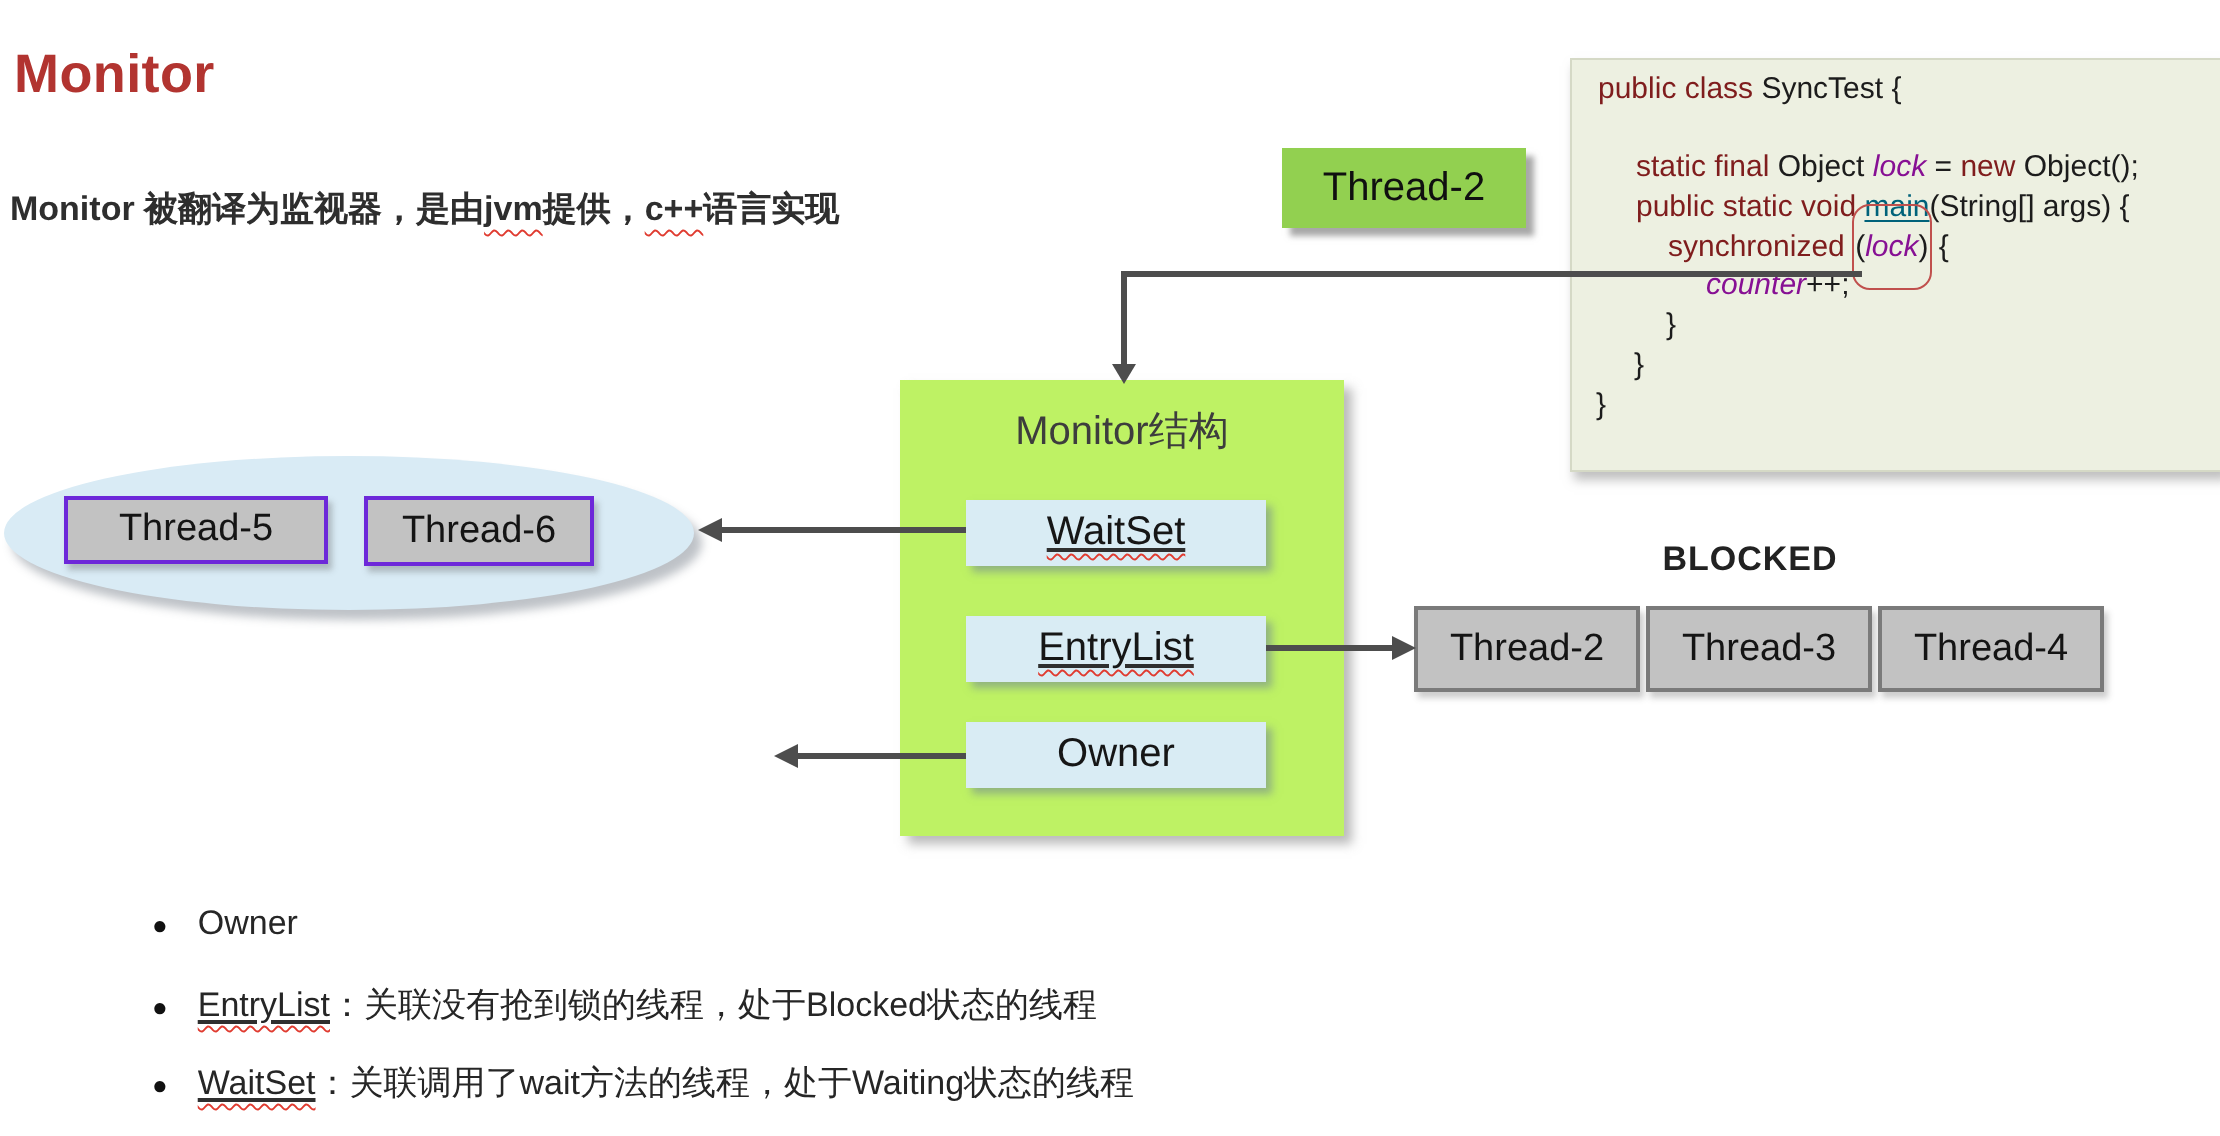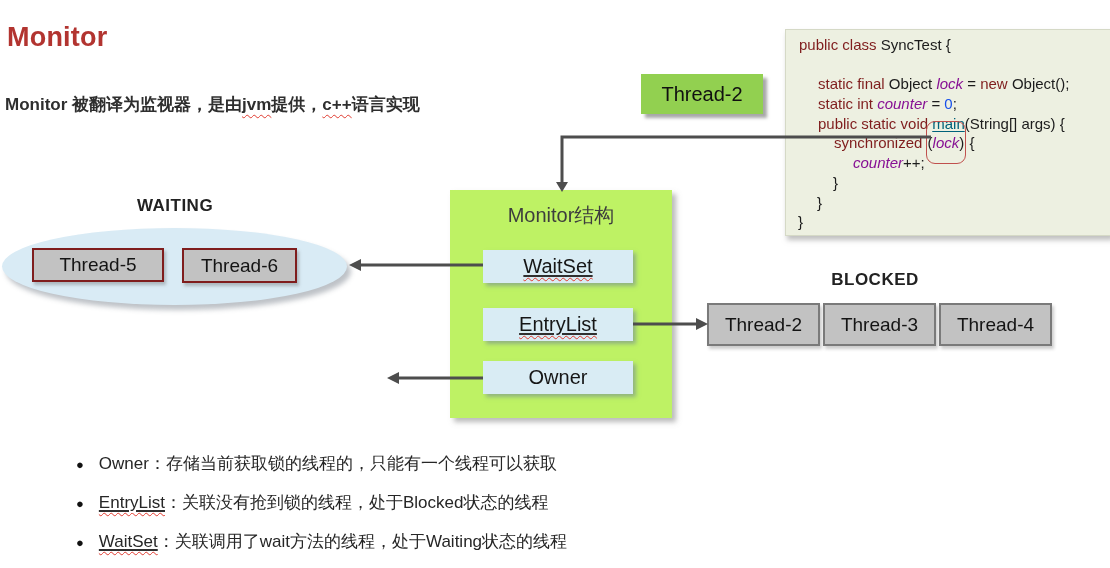--- a/index.html
+++ b/index.html
@@ -77,21 +77,21 @@
     letter-spacing: 0.5px; color: #222222;
   }
   .waiting-ellipse {
     position: absolute; left: 2px; top: 228px; width: 345px; height: 77px;
     background: #d9ebf5;
     border-radius: 50%;
     box-shadow: 4px 5px 5px rgba(110,120,130,0.45);
   }
   .gray-box {
     position: absolute;
-    background: #c2c2c2; border: 2px solid #7f1d1d;
+    background: #c2c2c2; border: 2px solid #6d28d9;
     display: flex; align-items: center; justify-content: center;
     font-size: 19px; color: #141414;
     box-shadow: 2px 3px 3px rgba(90,90,90,0.35);
   }
   .thread5-box { left: 32px;  top: 248px; width: 132px; height: 34px; }
   .thread6-box { left: 182px; top: 248px; width: 115px; height: 35px; }
 
   
   .monitor-box {
     position: absolute; left: 450px; top: 190px; width: 222px; height: 228px;
@@ -160,30 +160,28 @@
   <div class="subtitle"><span>Monitor 被翻译为监视器，是由</span><span class="sq">jvm</span><span>提供，</span><span class="sq">c++</span><span>语言实现</span></div>
 
   <div class="thread2-box">
     <span>Thread-2</span>
   </div>
 
   <div class="code-panel">
     <div class="cl" style="margin-left:13px"><span class="kw">public class</span><span class="pl"> SyncTest {</span></div>
     <div class="cl"></div>
     <div class="cl" style="margin-left:32px"><span class="kw">static final</span><span class="pl"> Object </span><span class="fld">lock</span><span class="pl"> = </span><span class="kw">new</span><span class="pl"> Object();</span></div>
-    <div class="cl" style="margin-left:32px"><span class="kw">static int </span><span class="fld">counter</span><span class="pl"> = </span><span class="num">0</span><span class="pl">;</span></div>
     <div class="cl" style="margin-left:32px"><span class="kw">public static void </span><span class="mth">main</span><span class="pl">(String[] args) {</span></div>
     <div class="cl" style="margin-left:48px"><span class="kw">synchronized </span><span class="lock-oval"><span class="pl">(</span><span class="fld">lock</span><span class="pl">)</span></span><span class="pl"> {</span></div>
     <div class="cl" style="margin-left:67px"><span class="fld">counter</span><span class="pl">++;</span></div>
     <div class="cl" style="margin-left:47px"><span class="pl">}</span></div>
     <div class="cl" style="margin-left:31px"><span class="pl">}</span></div>
     <div class="cl" style="margin-left:12px"><span class="pl">}</span></div>
   </div>
 
-  <div class="waiting-label">WAITING</div>
   <div class="waiting-ellipse"></div>
   <div class="gray-box thread5-box">
     <span>Thread-5</span>
   </div>
   <div class="gray-box thread6-box">
     <span>Thread-6</span>
   </div>
 
   <div class="monitor-box">
     <div class="monitor-title">Monitor结构</div>
@@ -205,21 +203,21 @@
       </div>
     <div class="blocked-cell">
         <span>Thread-3</span>
       </div>
     <div class="blocked-cell">
         <span>Thread-4</span>
       </div>
   </div>
 
   <ul class="bullet-list">
-    <li class="bullet-item"><span class="bullet-dot">●</span><span>Owner</span><span>：存储当前获取锁的线程的，只能有一个线程可以获取</span></li>
+    <li class="bullet-item"><span class="bullet-dot">●</span><span>Owner</span></li>
     <li class="bullet-item"><span class="bullet-dot">●</span><span class="ul"><span class="sq">EntryList</span></span><span>：关联没有抢到锁的线程，处于Blocked状态的线程</span></li>
     <li class="bullet-item"><span class="bullet-dot">●</span><span class="ul"><span class="sq">WaitSet</span></span><span>：关联调用了wait方法的线程，处于Waiting状态的线程</span></li>
   </ul>
 
   <svg class="arrows-overlay" width="1110" height="568" viewBox="0 0 1110 568" xmlns="http://www.w3.org/2000/svg">
     <g>
       <path d="M931,137 L562,137 L562,183" fill="none" stroke="#4d4d4d" stroke-width="3"></path>
       <polygon points="556,182 568,182 562,192" fill="#4d4d4d"></polygon>
     </g>
     <g>

